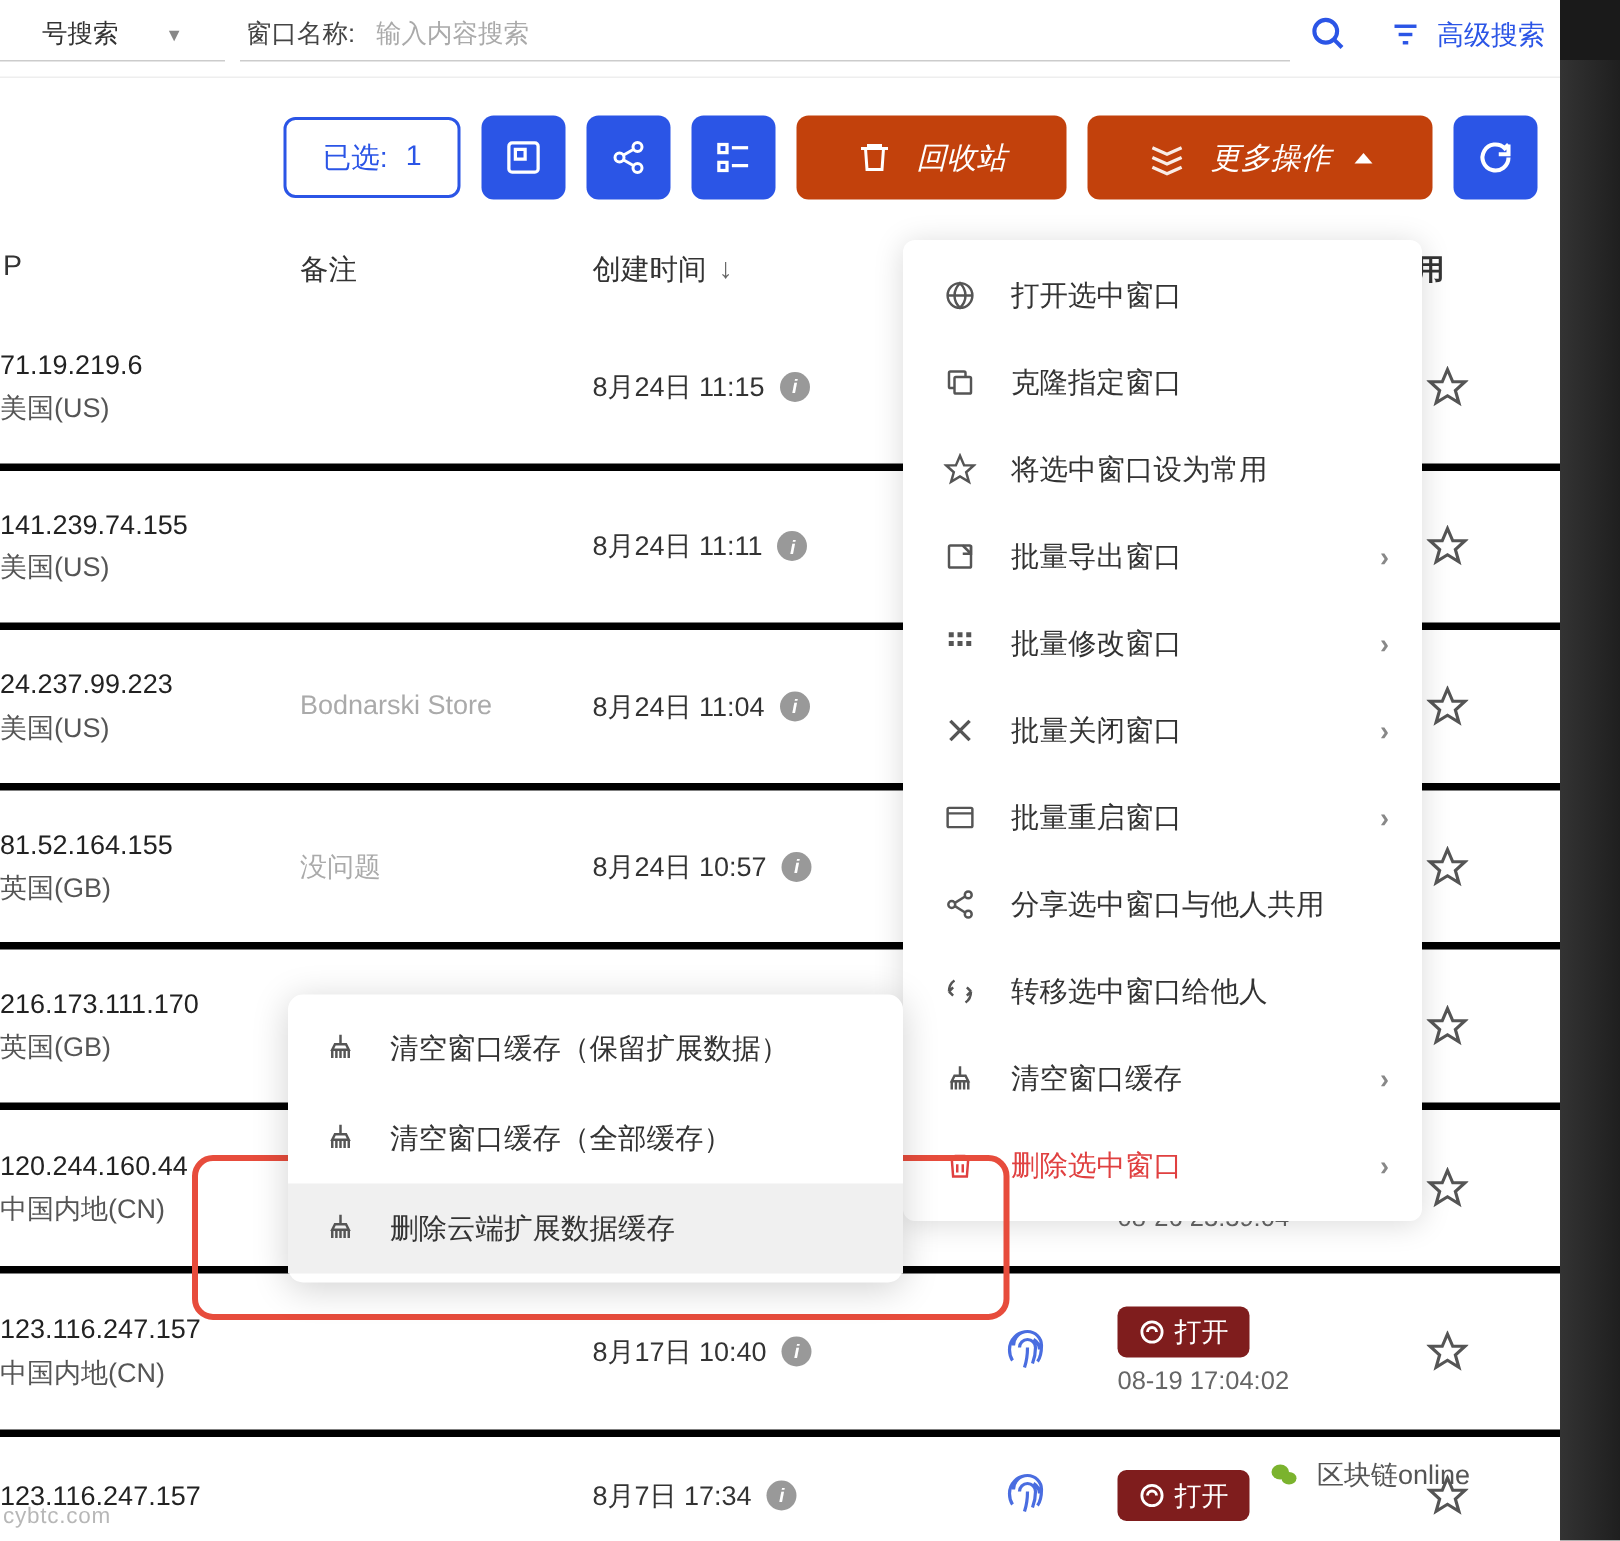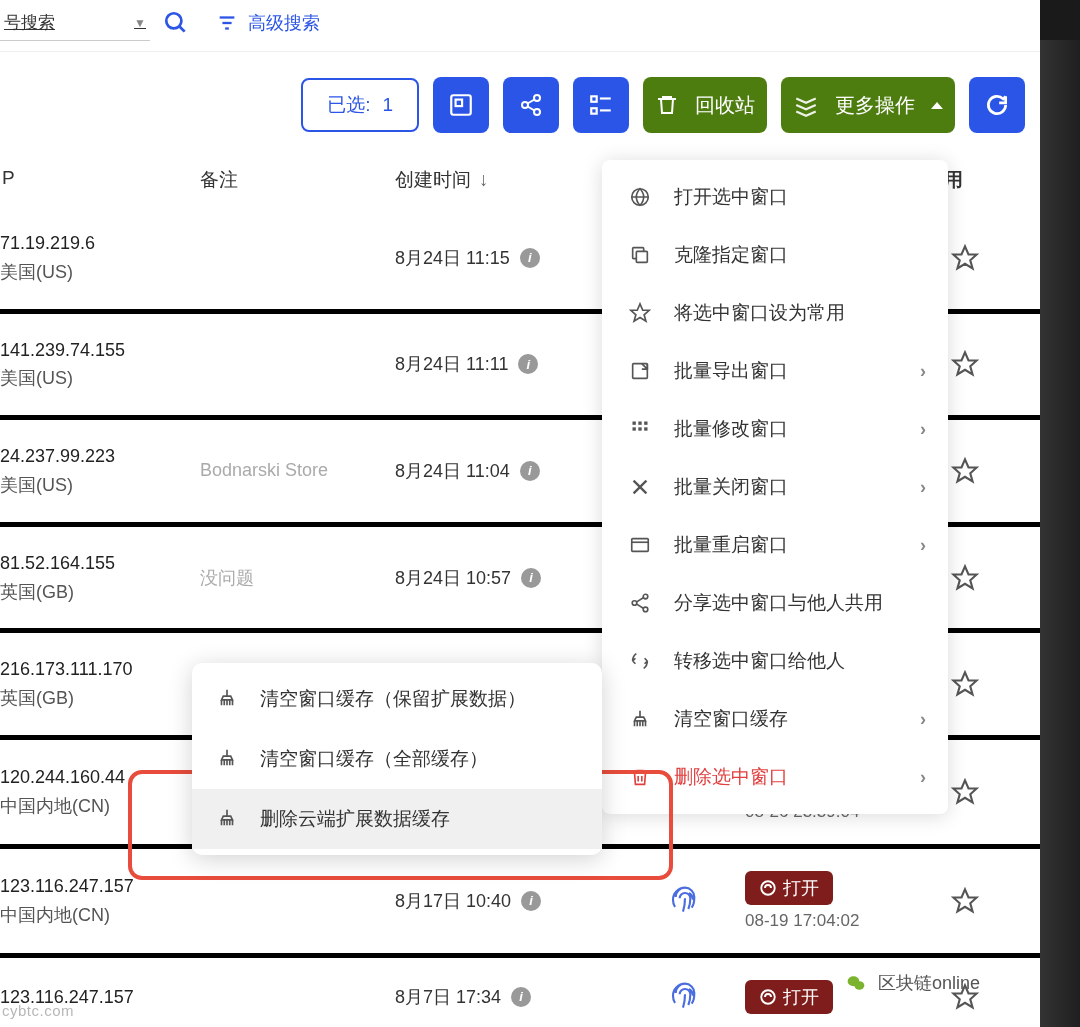--- a/index.html
+++ b/index.html
@@ -1,32 +1,32 @@
 <!DOCTYPE html>
 <html><head>
 <meta charset="utf-8">
 <style>
 * { margin:0; padding:0; box-sizing:border-box; font-family:-apple-system,"PingFang SC","Microsoft YaHei",sans-serif; }
 body { background:#fff; width:1080px; height:1027px; overflow:hidden; position:relative; }
 .main { width:1040px; height:1027px; background:#fff; position:relative; }
 .side-strip { position:absolute; left:1040px; top:0; width:40px; height:1027px; background:#1a1a1a; }
 .side-strip::before { content:""; position:absolute; left:0; right:0; top:40px; bottom:0; background:linear-gradient(90deg,#444 0%,#222 100%); opacity:.6; }
 .search-bar { display:flex; align-items:center; gap:10px; padding:5px 10px 10px 0; border-bottom:1px solid #eee; }
-.dropdown-sel { display:flex; align-items:center; gap:8px; padding:6px 4px; border-bottom:1px solid #ccc; width:150px; font-size:17px; color:#333;text-decoration:underline; }
+.dropdown-sel { display:flex; align-items:center; gap:8px; padding:6px 28px; border-bottom:1px solid #ccc; width:150px; font-size:17px; color:#333; }
 .dropdown-sel .caret { margin-left:auto; color:#888; font-size:12px; }
 .search-field { display:flex; align-items:center; gap:14px; flex:1; border-bottom:1px solid #ccc; padding:6px 4px; }
 .search-label { font-size:17px; color:#444; }
 .search-input { border:none; outline:none; font-size:17px; color:#333; flex:1; }
 .search-input::placeholder { color:#aaa; }
 .icon-btn { width:32px; height:32px; display:flex; align-items:center; justify-content:center; cursor:pointer; }
 .adv-search { display:flex; align-items:center; gap:10px; color:#2b55e6; font-size:18px; font-weight:500; cursor:pointer; margin-left:14px; }
 .toolbar { display:flex; align-items:center; gap:14px; padding:25px 15px 20px 0; justify-content:flex-end; }
 .selected-badge { border:2px solid #2b55e6; color:#2b55e6; border-radius:8px; padding:12px 24px; font-size:19px; display:flex; gap:12px; align-items:center; }
 .sq-btn { width:56px; height:56px; border-radius:8px; background:#2b55e6; display:flex; align-items:center; justify-content:center; cursor:pointer; }
-.pill-btn { height:56px; border-radius:8px; background:#4d7c0f; color:#fff; display:flex; align-items:center; gap:16px; padding:0 12px; font-size:20px; cursor:pointer; }
+.pill-btn { height:56px; border-radius:8px; background:#c2410c; color:#fff; display:flex; align-items:center; gap:16px; padding:0 40px; font-size:20px; cursor:pointer;font-style:italic; }
 .pill-btn .caret-up { width:0; height:0; border-left:6px solid transparent; border-right:6px solid transparent; border-bottom:7px solid #fff; }
 .table-head { display:flex; padding:14px 0; color:#333; font-size:19px; font-weight:500; }
 .col-ip { width:200px; padding-left:2px; }
 .col-note { width:195px; }
 .col-time { width:230px; display:flex; align-items:center; gap:8px; }
 .col-status { width:120px; }
 .col-action { width:180px; }
 .col-fav { width:80px; text-align:left;font-weight:bold; }
 .sort-icon { color:#666; }
 .row { display:flex; align-items:center; padding:22px 0; border-bottom:5px solid #000000; font-size:18px; }
@@ -61,20 +61,24 @@
 </head>
 <body>
 
 <div class="main">
 
   <div class="search-bar">
     <div class="dropdown-sel">
       <span>号搜索</span>
       <span class="caret">▼</span>
     </div>
+    <div class="search-field">
+      <span class="search-label">窗口名称:</span>
+      <input class="search-input" placeholder="输入内容搜索" style="">
+    </div>
     <div class="icon-btn">
       <svg width="26" height="26" viewBox="0 0 24 24" fill="none" stroke="#2b55e6" stroke-width="2.5">
           <circle cx="10" cy="10" r="7"></circle>
           <line x1="20" y1="20" x2="15" y2="15"></line>
         </svg>
     </div>
     <div class="adv-search">
       <svg width="22" height="22" viewBox="0 0 24 24" fill="none" stroke="#2b55e6" stroke-width="2.5">
           <line x1="4" y1="6" x2="20" y2="6"></line>
           <line x1="7" y1="12" x2="17" y2="12"></line>

